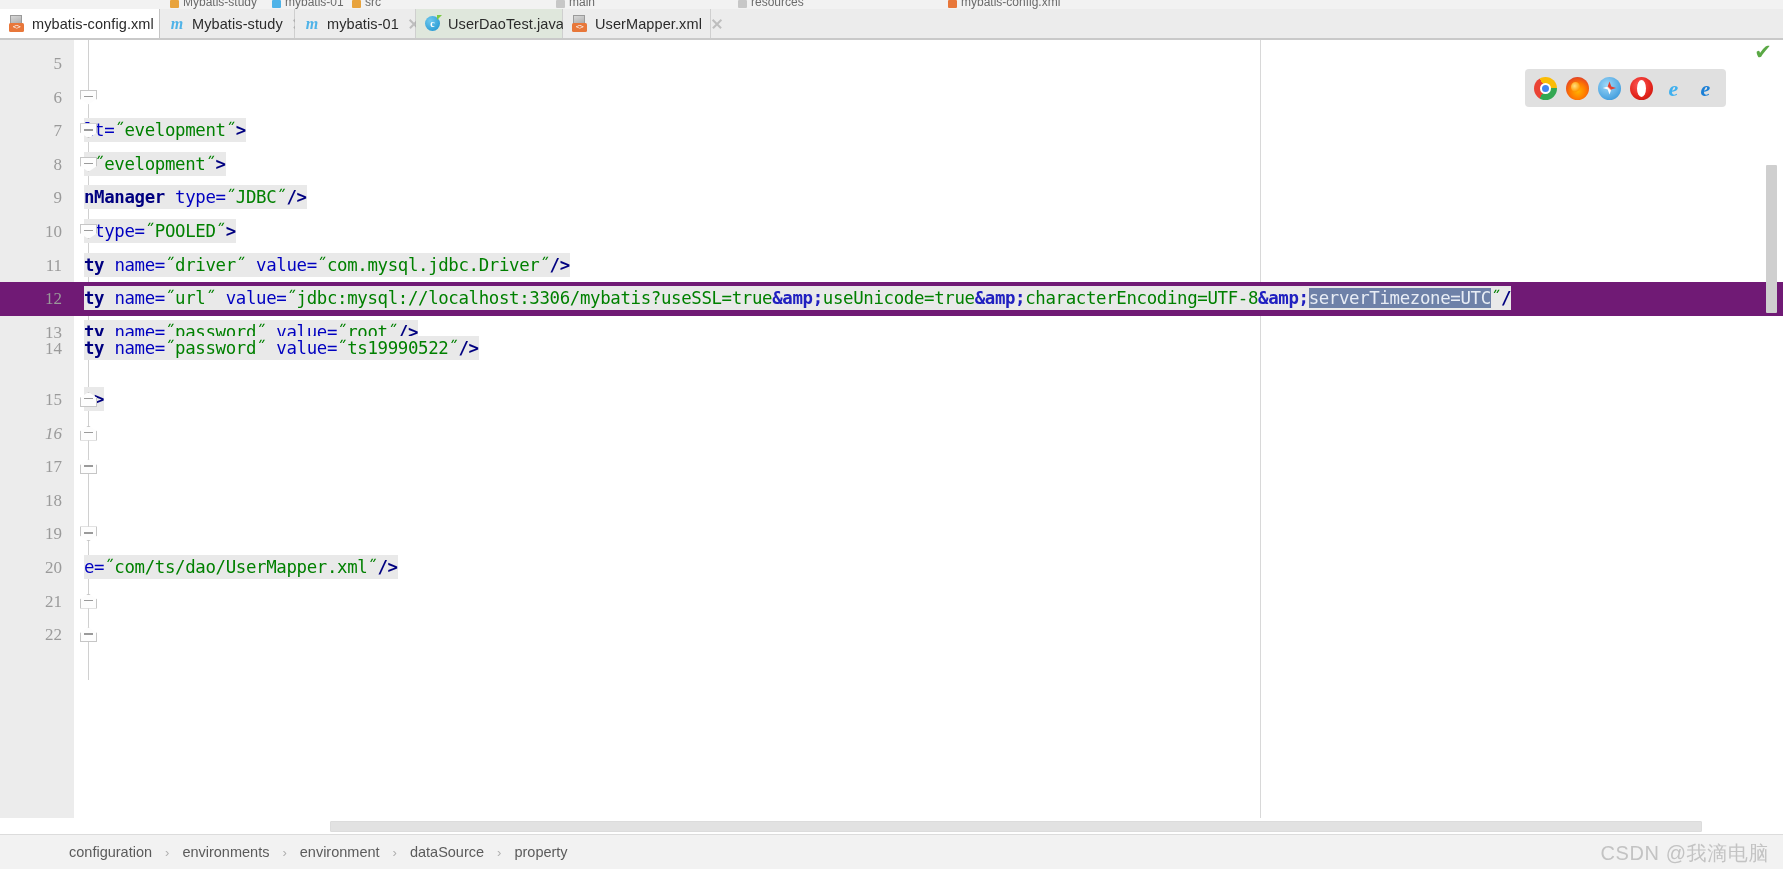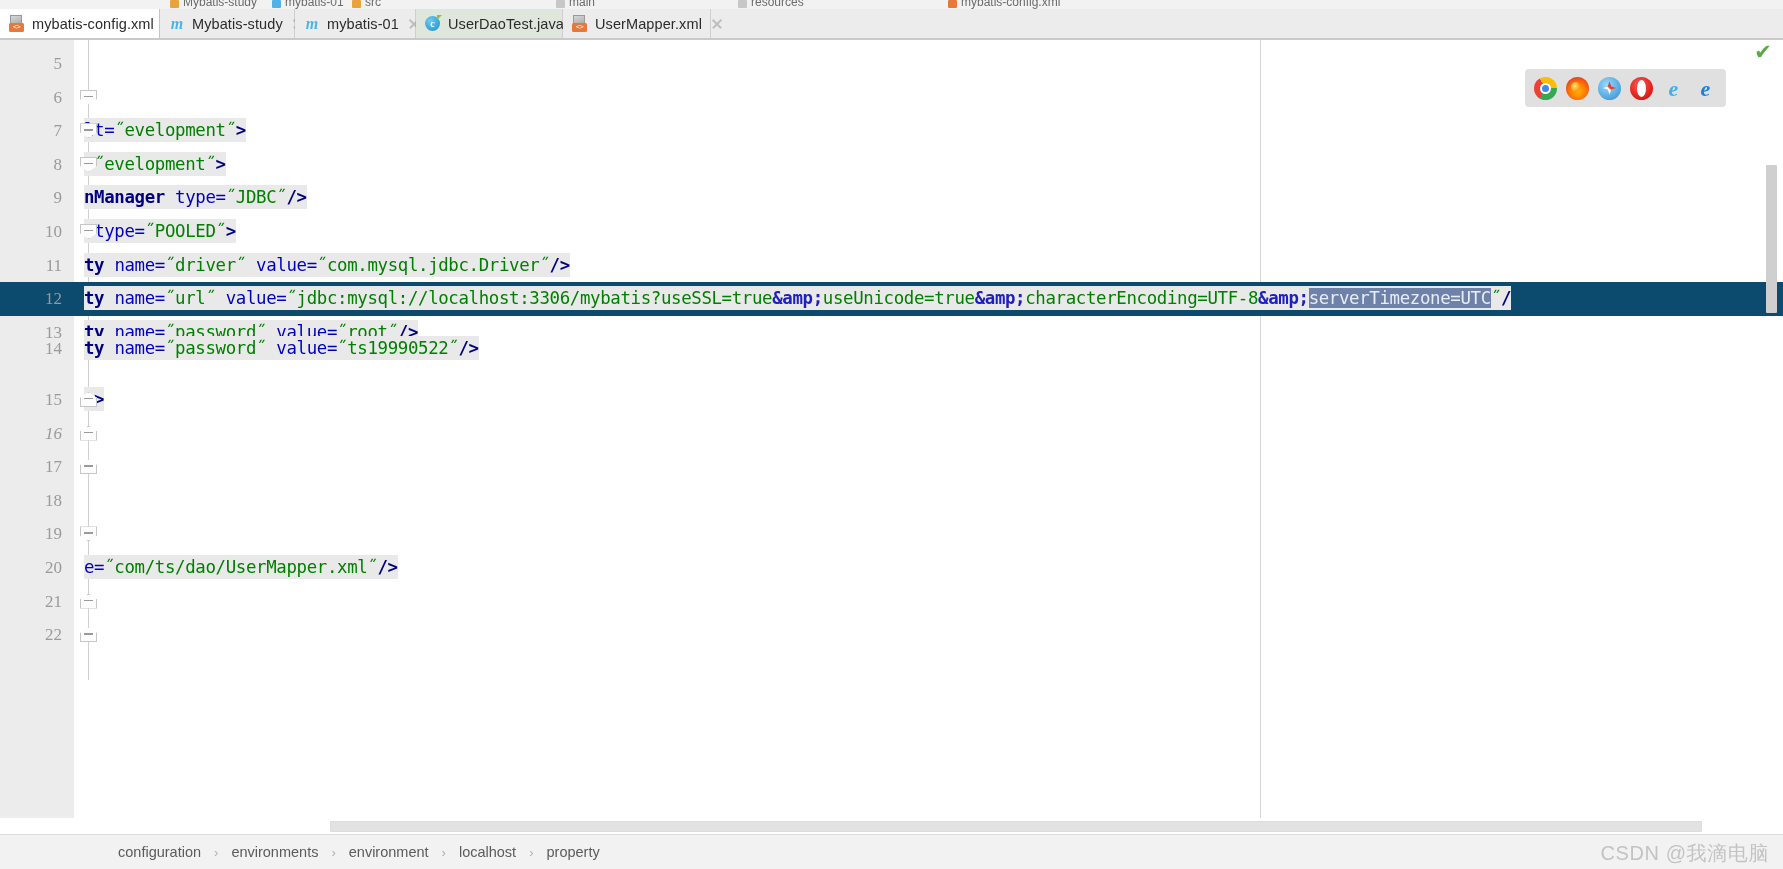--- a/index.html
+++ b/index.html
@@ -181,21 +181,21 @@
     width: 1px; height: 640px;
     background: #d0d0d0;
   }
 
   .lnrow {
     position: absolute;
     left: 0;
     width: 1783px;
     height: 33.6px;
   }
-  .lnrow.hl { background: #0c4a6e; }
+  .lnrow.hl { background: #701a75; }
   .ln {
     position: absolute;
     left: 0;
     width: 62px;
     text-align: right;
     color: #9a9a9a;
     font-size: 17px;
     line-height: 33.6px;
     font-family: "Liberation Serif", serif;
     user-select: none;
@@ -360,21 +360,21 @@
 
   
   .crumbbar {
     position: absolute;
     left: 0; top: 834px;
     width: 1783px; height: 35px;
     background: #f2f2f2;
     border-top: 1px solid #dcdcdc;
     display: flex;
     align-items: center;
-    padding-left: 118px;
+    padding-left: 69px;
     box-sizing: border-box;
   }
   .crumb {
     font-size: 14.5px;
     color: #5b5b5b;
     font-family: "Liberation Sans", sans-serif;
     white-space: nowrap;
     cursor: default;
   }
   .crumb-sep {
@@ -580,17 +580,17 @@
 <div class="hscroll-area"></div>
 <div class="hscroll-thumb"></div>
 
 <div class="crumbbar" id="crumbbar">
     <span class="crumb">configuration</span>
     <span class="crumb-sep">›</span>
     <span class="crumb">environments</span>
     <span class="crumb-sep">›</span>
     <span class="crumb">environment</span>
     <span class="crumb-sep">›</span>
-    <span class="crumb">localhost</span>
+    <span class="crumb">dataSource</span>
     <span class="crumb-sep">›</span>
     <span class="crumb">property</span>
   </div>
 <div class="watermark">CSDN @我滴电脑</div>
 
 </body></html>

